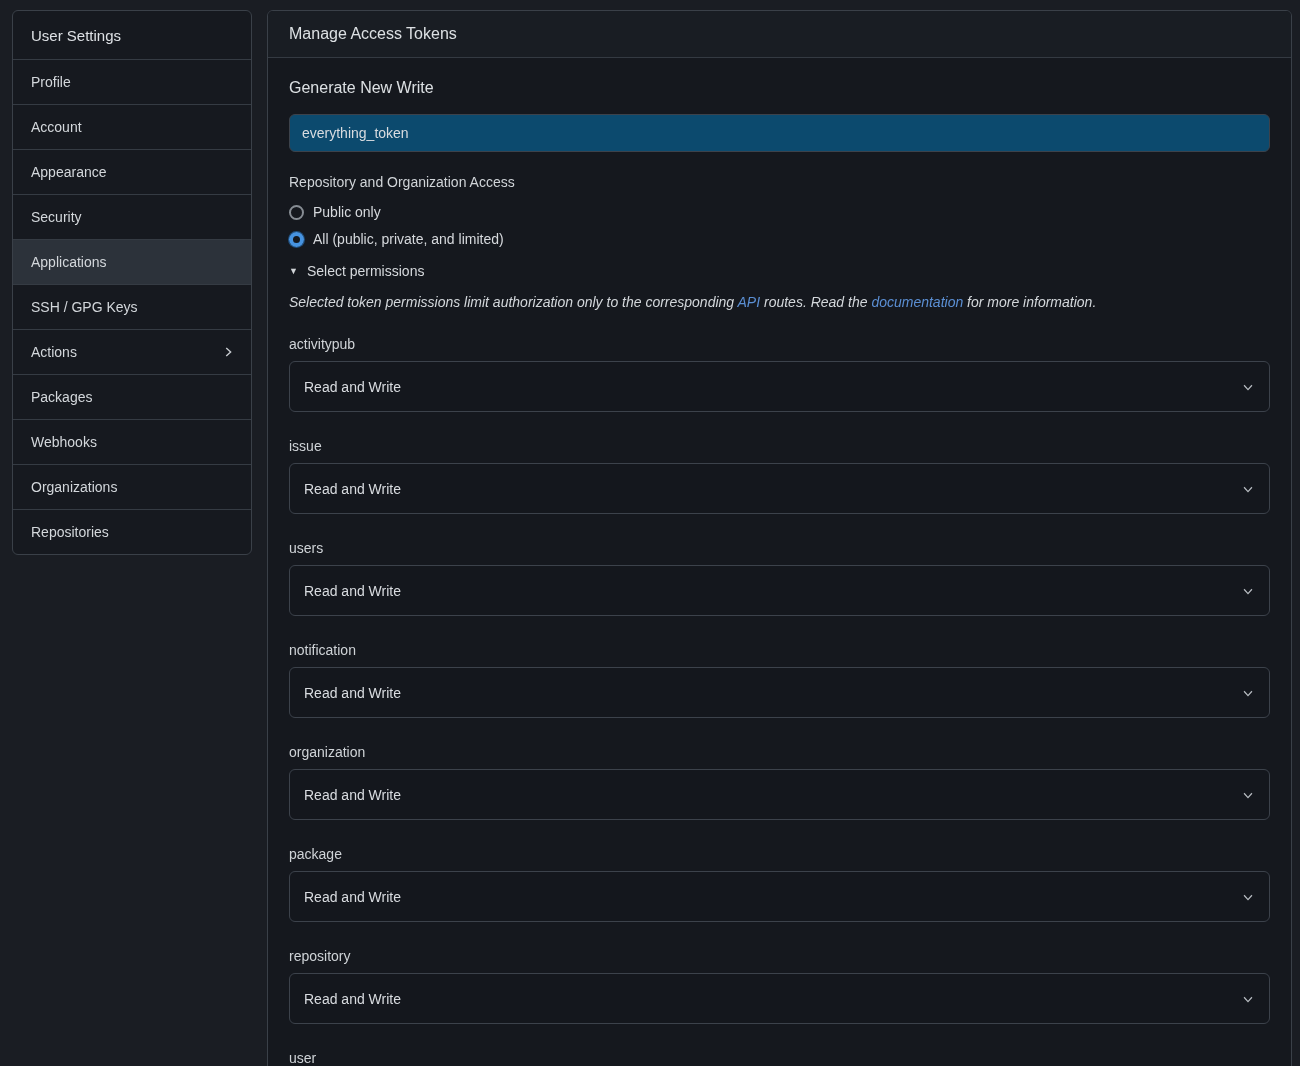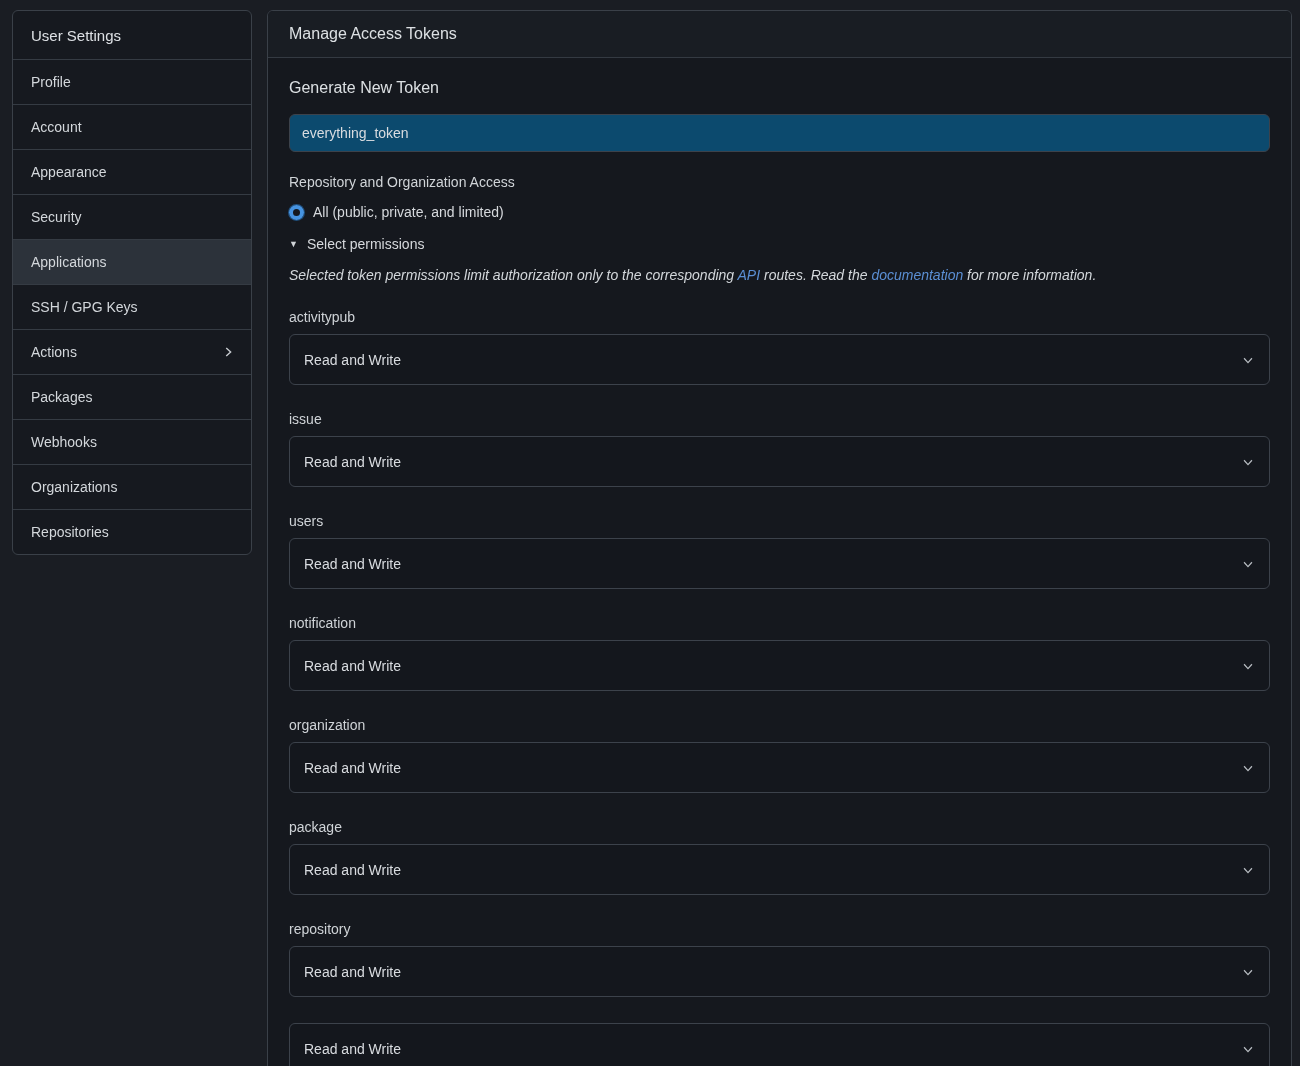--- a/index.html
+++ b/index.html
@@ -186,26 +186,30 @@
       <span>Repositories</span>
     </div>
   </aside>
 
   <main class="panel">
     <div class="panel-header">
       <span>Manage Access Tokens</span>
     </div>
 
     <div class="panel-body">
-      <div class="form-heading">Generate New Token</div>
+      <div class="form-heading">Generate New Write</div>
 
       <input class="text-input" type="text" value="everything_token" style="">
 
       <div class="field-label">Repository and Organization Access</div>
 
+      <div class="radio-row">
+        <span class="radio"></span>
+        <span>Public only</span>
+      </div>
       <div class="radio-row">
         <span class="radio checked"></span>
         <span>All (public, private, and limited)</span>
       </div>
 
       <div class="perm-toggle">
         <span class="caret">▼</span>
         <span>Select permissions</span>
       </div>
 
@@ -275,20 +279,21 @@
         <div class="group-label">repository</div>
         <div class="select">
           <span>Read and Write</span>
           <svg class="chev-down" viewBox="0 0 16 16">
               <path d="M3.5 6l4.5 5 4.5-5"></path>
             </svg>
         </div>
       </div>
 
       <div class="perm-group">
+        <div class="group-label">user</div>
         <div class="select">
           <span>Read and Write</span>
           <svg class="chev-down" viewBox="0 0 16 16">
               <path d="M3.5 6l4.5 5 4.5-5"></path>
             </svg>
         </div>
       </div>
 
       
     </div>

